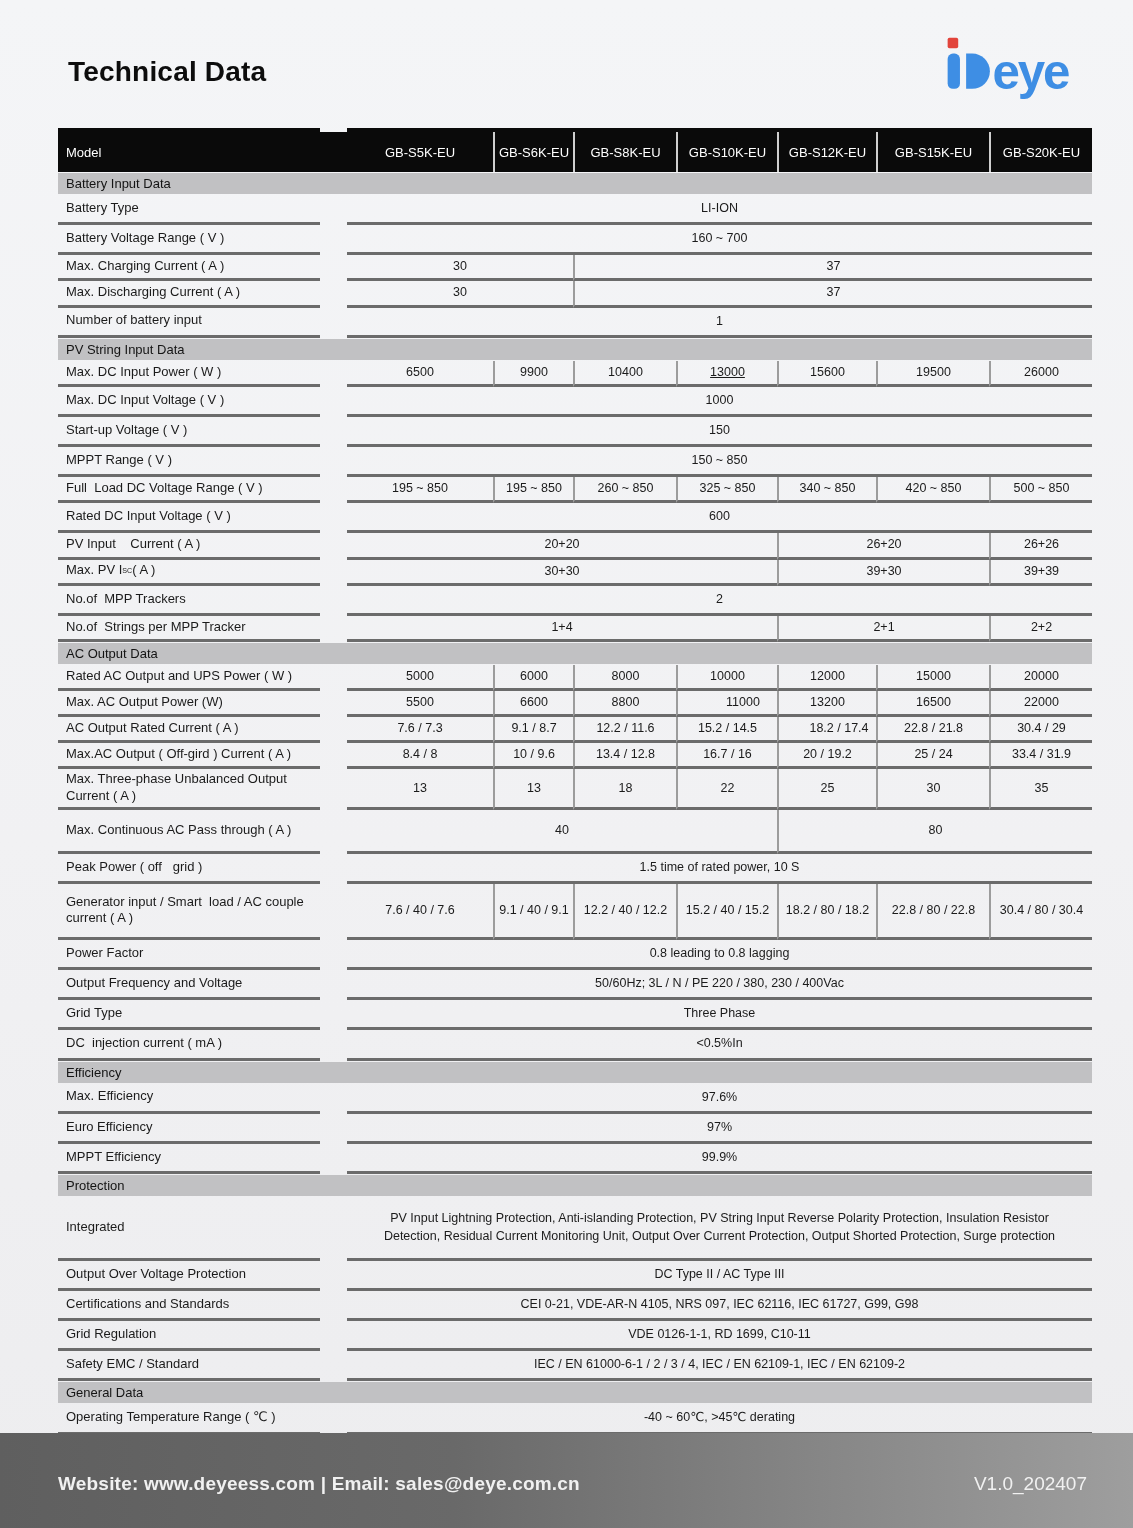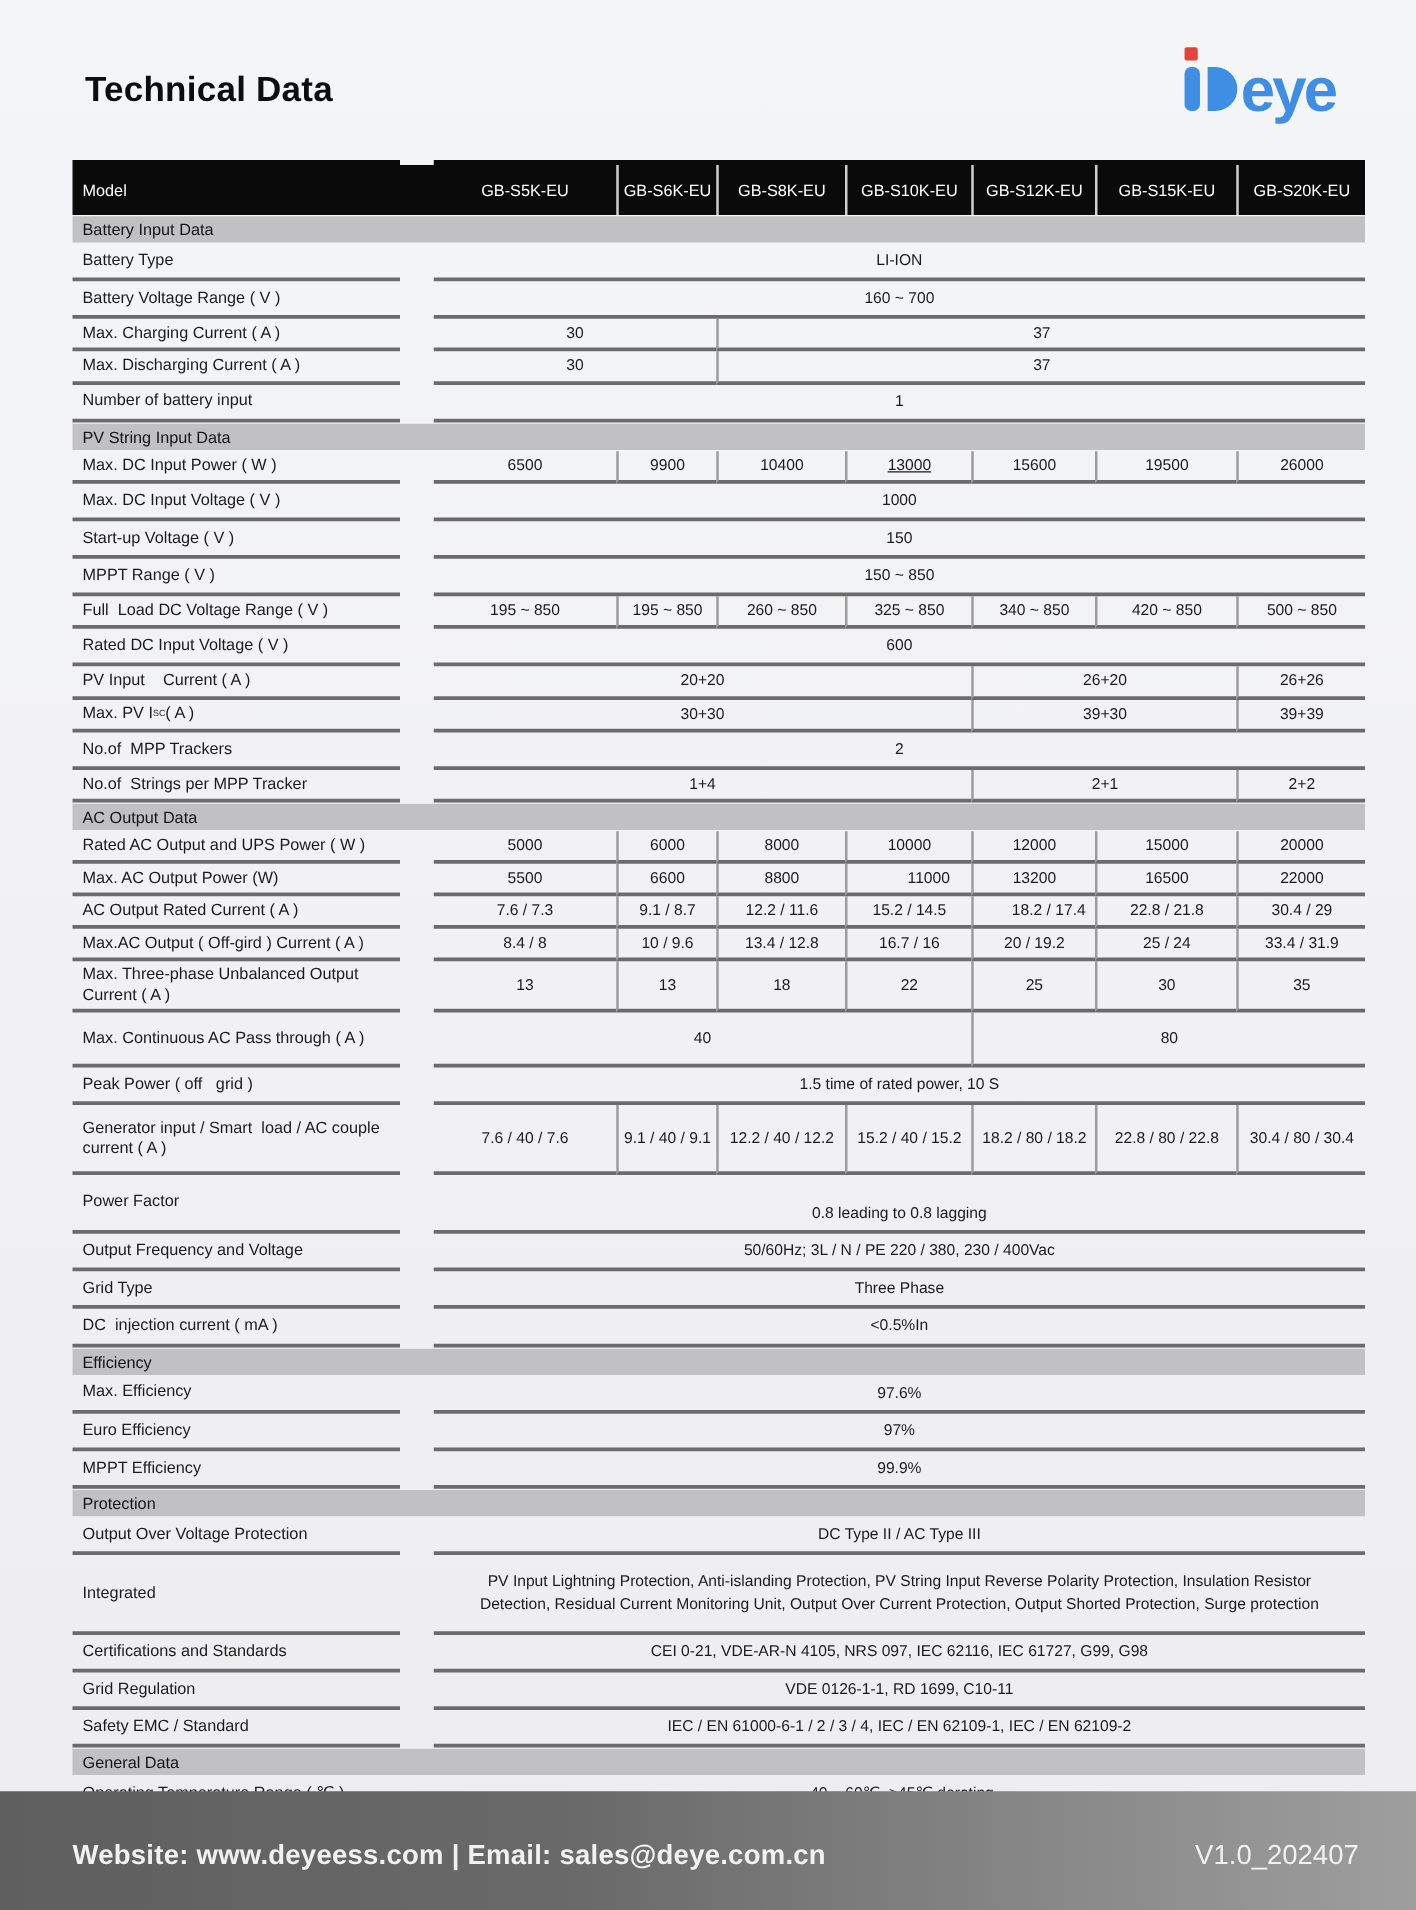--- a/index.html
+++ b/index.html
@@ -33,21 +33,21 @@
   .tgap{grid-column:2;}
   .tcell{display:flex;align-items:center;justify-content:center;text-align:center;
     font-size:12.5px;line-height:1.45;border-bottom:3px solid #6b6b6b;
     padding:2px 1px 3px;white-space:nowrap;}
   .tcell.vline{border-left:2px solid #9c9c9c;}
   .tcell.full{white-space:normal;padding:4px 26px 5px;}
 
   .footer{position:absolute;left:0;bottom:0;width:100%;height:95px;box-sizing:border-box;
     background:linear-gradient(90deg,#5f5f5f 0%,#696969 40%,#8b8b8b 78%,#9e9e9e 100%);
     display:flex;align-items:center;justify-content:space-between;
-    padding:6px 46px 0 58px;color:#f1f1f1;font-size:22px;}
+    padding:6px 46px 0 58px;color:#f1f1f1;font-size:19px;}
   .footer-left{font-weight:bold;letter-spacing:.2px;}
   .footer-right{font-weight:normal;}
 </style>
 </head>
 <body>
 
 <div class="page">
 
   <div class="header-block">
     <div class="page-title">Technical Data</div>
@@ -255,21 +255,21 @@
           <div class="tcell vline" style="grid-column: 4 / span 1;">9.1 / 40 / 9.1</div>
           <div class="tcell vline" style="grid-column: 5 / span 1;">12.2 / 40 / 12.2</div>
           <div class="tcell vline" style="grid-column: 6 / span 1;">15.2 / 40 / 15.2</div>
           <div class="tcell vline" style="grid-column: 7 / span 1;">18.2 / 80 / 18.2</div>
           <div class="tcell vline" style="grid-column: 8 / span 1;">22.8 / 80 / 22.8</div>
           <div class="tcell vline" style="grid-column: 9 / span 1;">30.4 / 80 / 30.4</div>
         </div>
         <div class="grid trow">
           <div class="tlabel">Power Factor</div>
           <div class="tgap"></div>
-          <div class="tcell full" style="grid-column: 3 / span 7; margin-top: 17px;">0.8 leading to 0.8 lagging</div>
+          <div class="tcell full" style="grid-column: 3 / span 7;">0.8 leading to 0.8 lagging</div>
         </div>
         <div class="grid trow">
           <div class="tlabel">Output Frequency and Voltage</div>
           <div class="tgap"></div>
           <div class="tcell full" style="grid-column: 3 / span 7;">50/60Hz; 3L / N / PE 220 / 380, 230 / 400Vac</div>
         </div>
         <div class="grid trow">
           <div class="tlabel">Grid Type</div>
           <div class="tgap"></div>
           <div class="tcell full" style="grid-column: 3 / span 7;">Three Phase</div>
@@ -289,29 +289,29 @@
           <div class="tlabel">Euro Efficiency</div>
           <div class="tgap"></div>
           <div class="tcell full" style="grid-column: 3 / span 7;">97%</div>
         </div>
         <div class="grid trow">
           <div class="tlabel">MPPT Efficiency</div>
           <div class="tgap"></div>
           <div class="tcell full" style="grid-column: 3 / span 7;">99.9%</div>
         </div>
         <div class="section-bar">Protection</div>
-        <div class="grid trow">
-          <div class="tlabel">Output Over Voltage Protection</div>
-          <div class="tgap"></div>
-          <div class="tcell full" style="grid-column: 3 / span 7;">DC Type II / AC Type III</div>
-        </div>
         <div class="grid trow" style="min-height: 64px;">
           <div class="tlabel">Integrated</div>
           <div class="tgap"></div>
           <div class="tcell full" style="grid-column: 3 / span 7;">PV Input Lightning Protection, Anti-islanding Protection, PV String Input Reverse Polarity Protection,  Insulation Resistor Detection, Residual Current Monitoring Unit, Output Over Current Protection,  Output Shorted Protection, Surge protection</div>
+        </div>
+        <div class="grid trow">
+          <div class="tlabel">Output Over Voltage Protection</div>
+          <div class="tgap"></div>
+          <div class="tcell full" style="grid-column: 3 / span 7;">DC Type II / AC Type III</div>
         </div>
         <div class="grid trow">
           <div class="tlabel">Certifications and Standards</div>
           <div class="tgap"></div>
           <div class="tcell full" style="grid-column: 3 / span 7;">CEI 0-21, VDE-AR-N 4105, NRS 097, IEC 62116, IEC 61727, G99, G98</div>
         </div>
         <div class="grid trow">
           <div class="tlabel">Grid Regulation</div>
           <div class="tgap"></div>
           <div class="tcell full" style="grid-column: 3 / span 7;">VDE 0126-1-1, RD 1699, C10-11</div>

